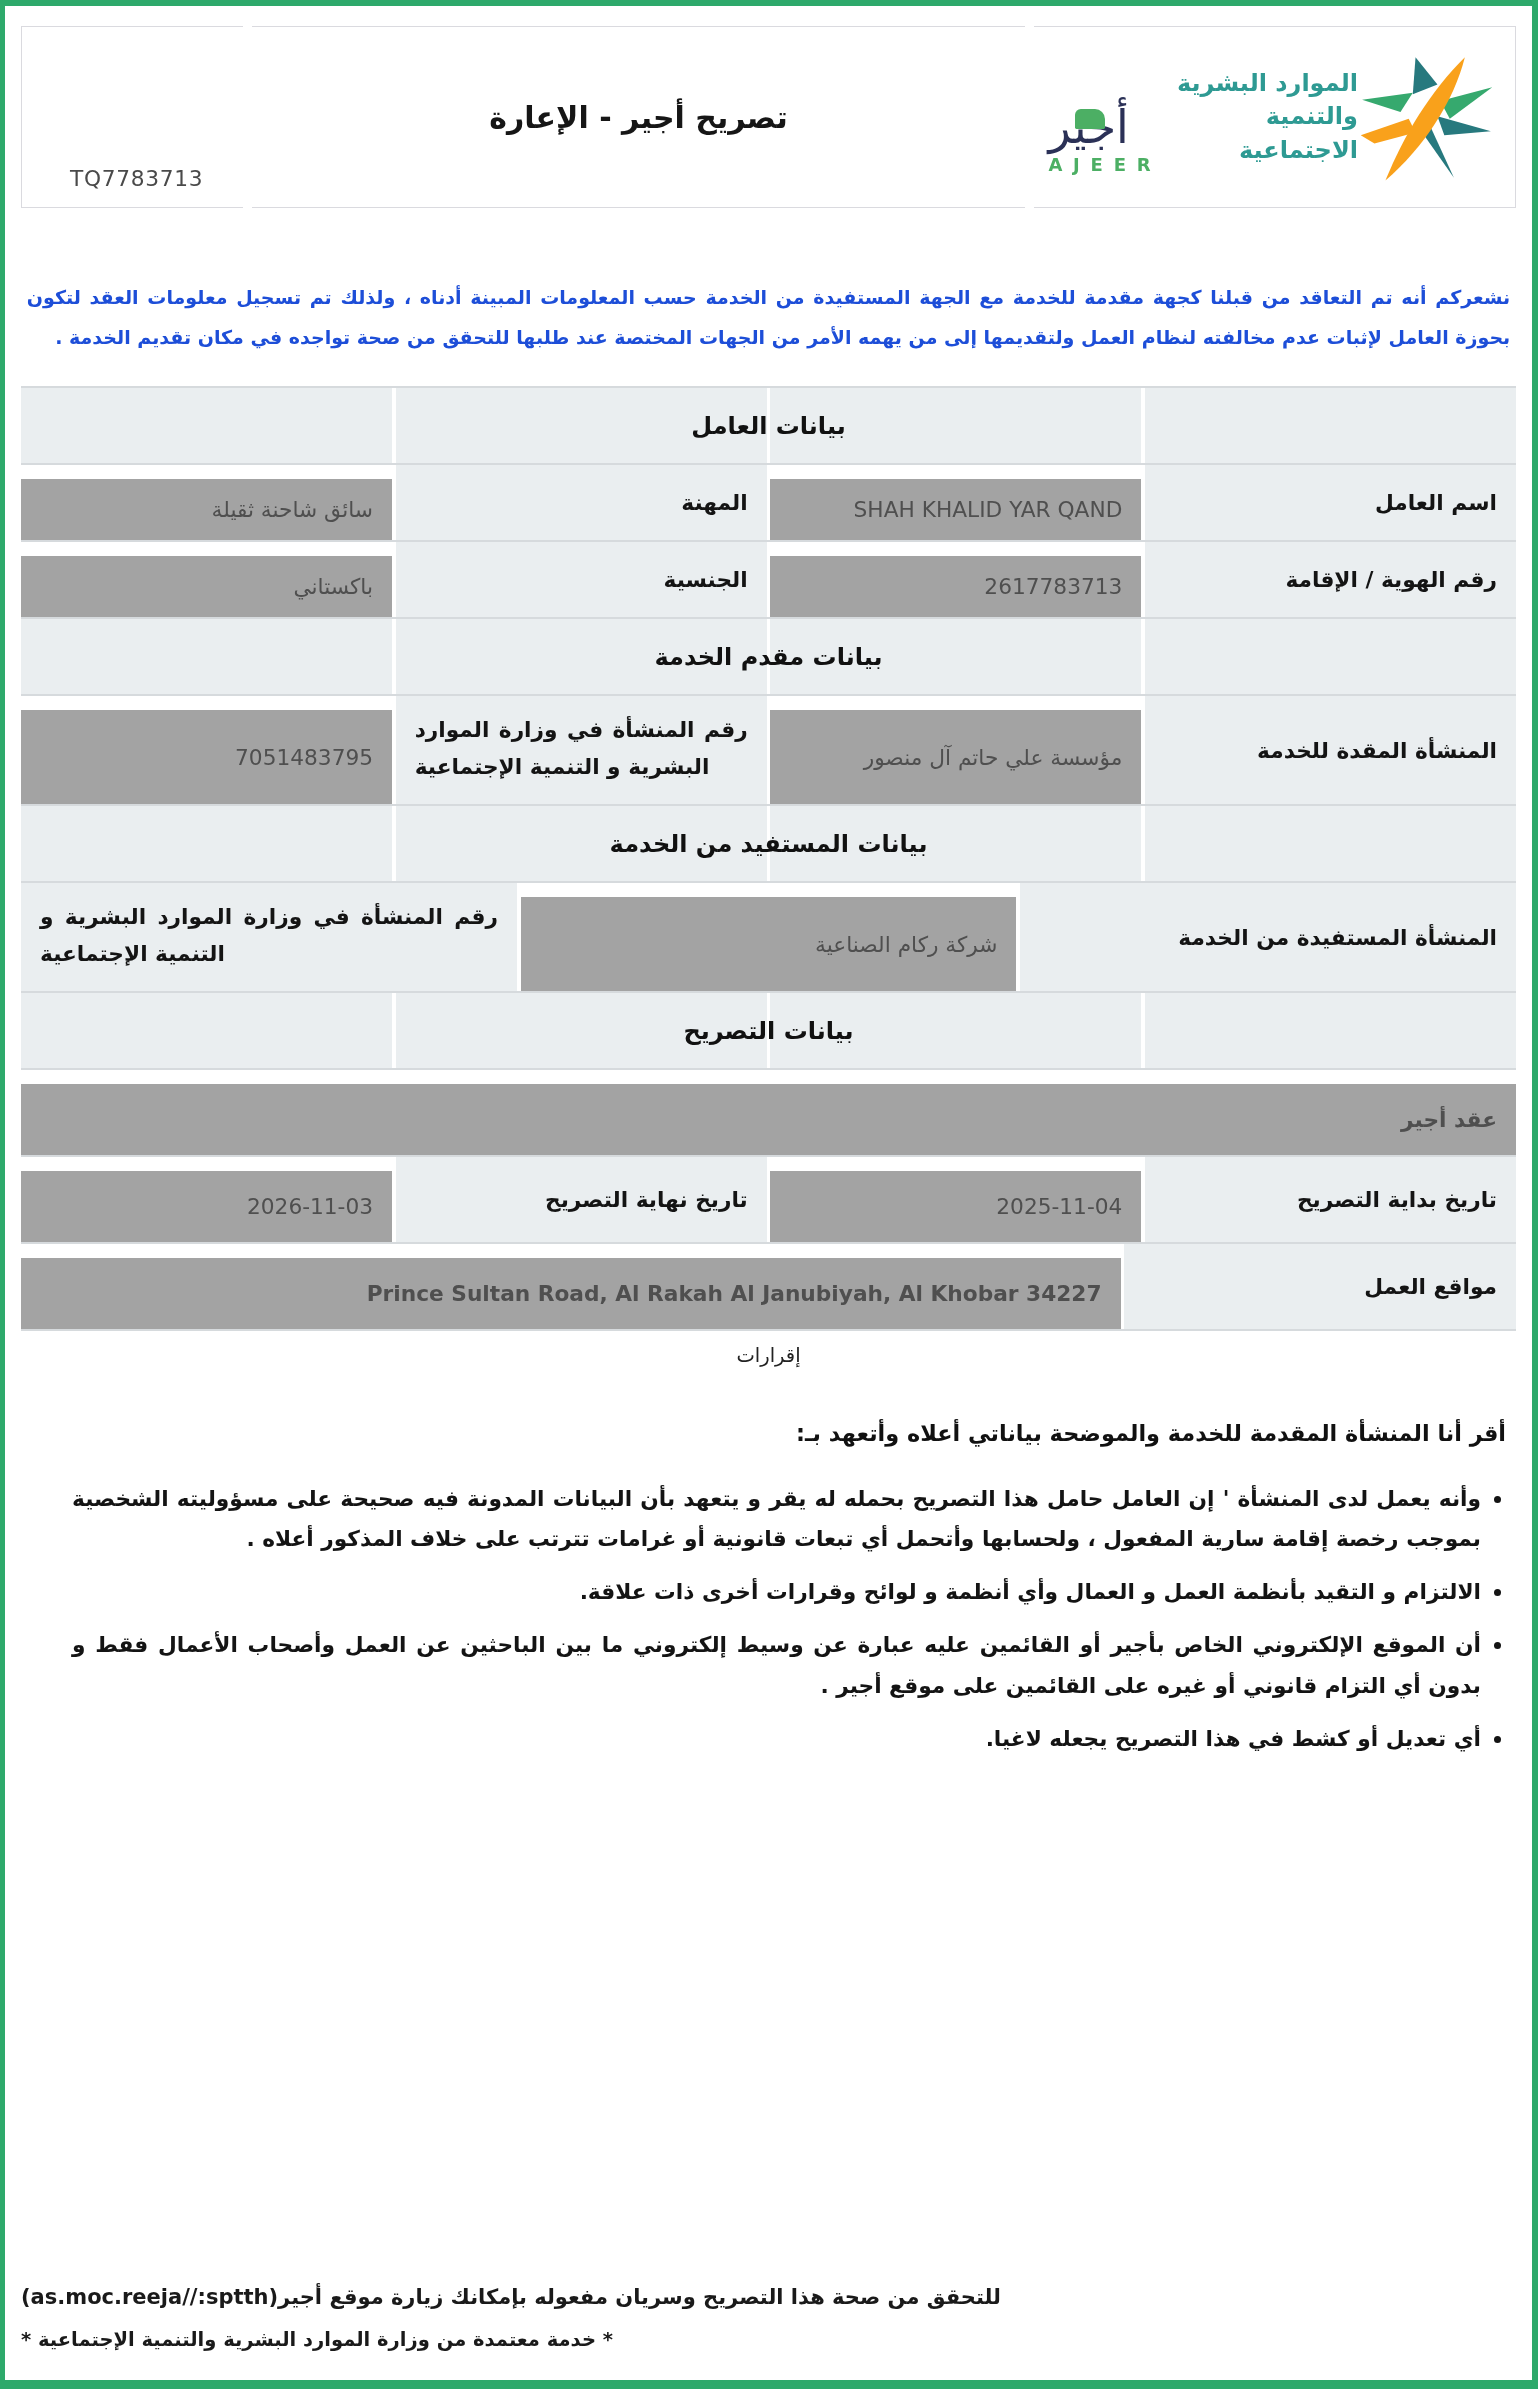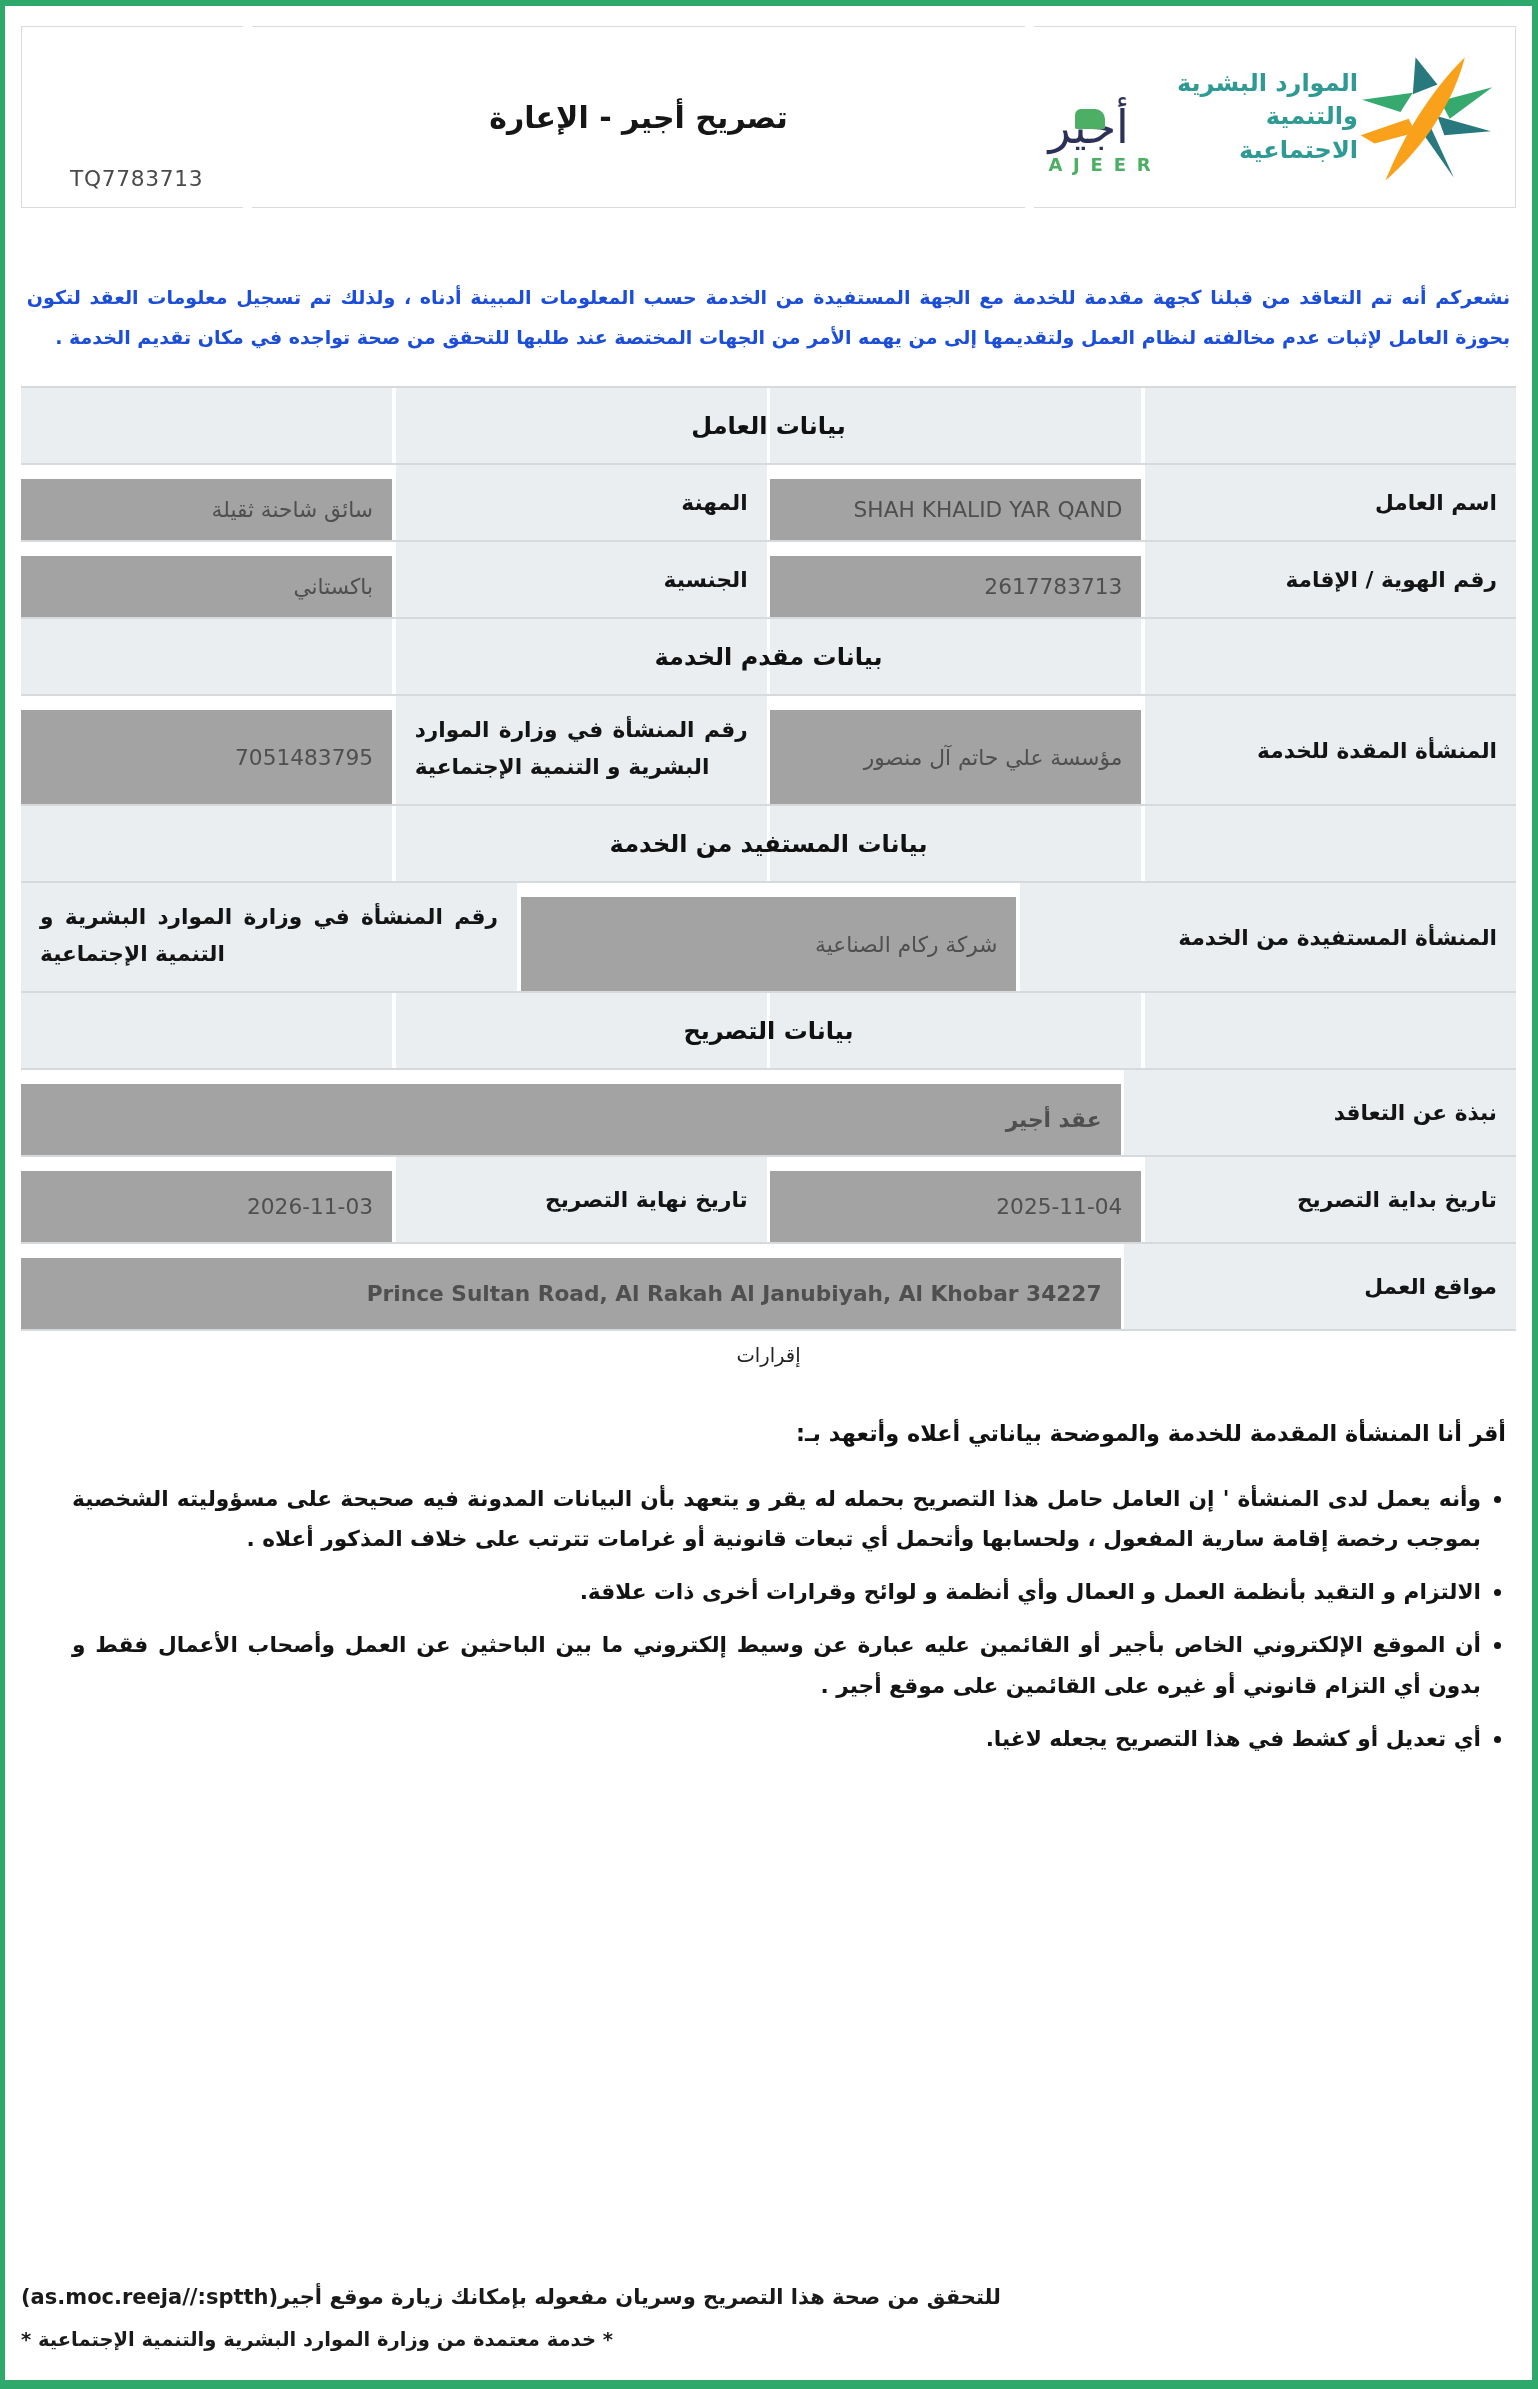--- a/index.html
+++ b/index.html
@@ -175,21 +175,20 @@
     </div>
 
     <div class="trow sec">
       <div class="cell g"></div>
       <div class="cell g"></div>
       <div class="cell g"></div>
       <div class="cell g"></div>
       <div class="sec-title">بيانات التصريح</div>
     </div>
     <div class="trow" style="min-height:87px;">
-      <div class="cell g lbl">نبذة عن التعاقد</div>
       <div class="cell w val span3">عقد أجير</div>
     </div>
     <div class="trow" style="min-height:87px;">
       <div class="cell g lbl">تاريخ بداية التصريح</div>
       <div class="cell w val">2025-11-04</div>
       <div class="cell g lbl">تاريخ نهاية التصريح</div>
       <div class="cell w val">2026-11-03</div>
     </div>
     <div class="trow" style="min-height:87px;">
       <div class="cell g lbl">مواقع العمل</div>

